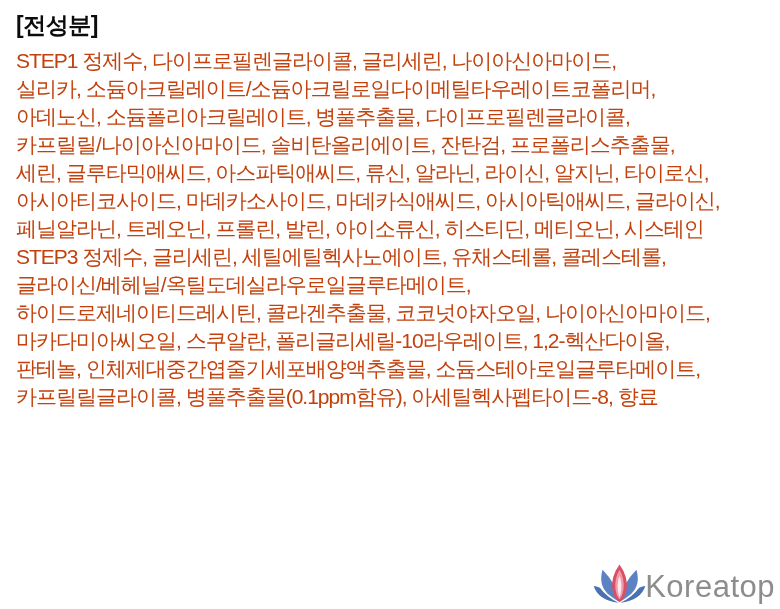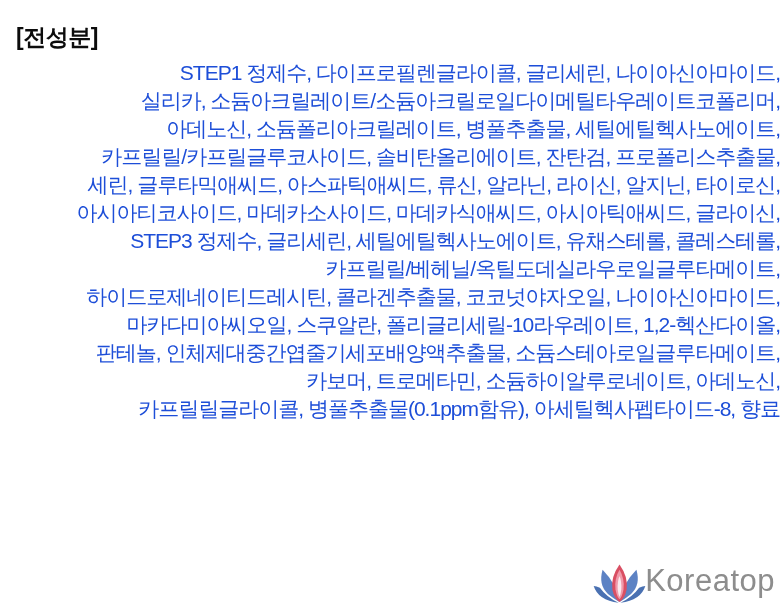--- a/index.html
+++ b/index.html
@@ -11,47 +11,46 @@
     position: relative;
     width: 780px;
     height: 609px;
     background: #ffffff;
     overflow: hidden;
     font-family: "Liberation Sans", "DejaVu Sans", sans-serif;
   }
   .content {
     position: absolute;
     left: 16px;
-    top: 24px;
+    top: 12px;
     right: 0;
   }
   .ing-header {
     margin: 0 0 9px 0;
     font-size: 23px;
     line-height: 26px;
     font-weight: 700;
     letter-spacing: -0.5px;
     color: #0c0c0c;
   }
   .ing-line {
     margin: 0;
     font-size: 21px;
     line-height: 28px;
     font-weight: 400;
     letter-spacing: -1px;
-    color: #1d4ed8;
+    color: #c2410c;
     white-space: nowrap;
-    text-align: right;
   }
   .watermark {
     position: absolute;
     right: 5px;
     bottom: 4px;
     display: flex;
-    align-items: flex-start;
+    align-items: flex-end;
   }
   .lotus {
     width: 57px;
     height: 44px;
     margin-right: -3px;
     margin-bottom: -2px;
     flex: 0 0 auto;
   }
   .brand-text {
     font-size: 31px;
@@ -64,30 +63,30 @@
 </head>
 <body>
 
 <div class="page">
 
   <div class="content">
     <h1 class="ing-header">[전성분]</h1>
     <div>
       <p class="ing-line">STEP1 정제수, 다이프로필렌글라이콜, 글리세린, 나이아신아마이드,</p>
       <p class="ing-line">실리카, 소듐아크릴레이트/소듐아크릴로일다이메틸타우레이트코폴리머,</p>
-      <p class="ing-line">아데노신, 소듐폴리아크릴레이트, 병풀추출물, 세틸에틸헥사노에이트,</p>
-      <p class="ing-line">카프릴릴/카프릴글루코사이드, 솔비탄올리에이트, 잔탄검, 프로폴리스추출물,</p>
+      <p class="ing-line">아데노신, 소듐폴리아크릴레이트, 병풀추출물, 다이프로필렌글라이콜,</p>
+      <p class="ing-line">카프릴릴/나이아신아마이드, 솔비탄올리에이트, 잔탄검, 프로폴리스추출물,</p>
       <p class="ing-line">세린, 글루타믹애씨드, 아스파틱애씨드, 류신, 알라닌, 라이신, 알지닌, 타이로신,</p>
       <p class="ing-line">아시아티코사이드, 마데카소사이드, 마데카식애씨드, 아시아틱애씨드, 글라이신,</p>
+      <p class="ing-line">페닐알라닌, 트레오닌, 프롤린, 발린, 아이소류신, 히스티딘, 메티오닌, 시스테인</p>
       <p class="ing-line">STEP3 정제수, 글리세린, 세틸에틸헥사노에이트, 유채스테롤, 콜레스테롤,</p>
-      <p class="ing-line">카프릴릴/베헤닐/옥틸도데실라우로일글루타메이트,</p>
+      <p class="ing-line">글라이신/베헤닐/옥틸도데실라우로일글루타메이트,</p>
       <p class="ing-line">하이드로제네이티드레시틴, 콜라겐추출물, 코코넛야자오일, 나이아신아마이드,</p>
       <p class="ing-line">마카다미아씨오일, 스쿠알란, 폴리글리세릴-10라우레이트, 1,2-헥산다이올,</p>
       <p class="ing-line">판테놀, 인체제대중간엽줄기세포배양액추출물, 소듐스테아로일글루타메이트,</p>
-      <p class="ing-line">카보머, 트로메타민, 소듐하이알루로네이트, 아데노신,</p>
       <p class="ing-line">카프릴릴글라이콜, 병풀추출물(0.1ppm함유), 아세틸헥사펩타이드-8, 향료</p>
     </div>
   </div>
 
   <div class="watermark">
     <svg class="lotus" viewBox="0 0 64 48" xmlns="http://www.w3.org/2000/svg">
 
       <path d="M3 25 Q8 41 31 44 Q17 37 10 27 Q6 25 3 25 Z" fill="#4a71b2"></path>
 
       <path d="M61 25 Q56 41 33 44 Q47 37 54 27 Q58 25 61 25 Z" fill="#4a71b2"></path>

